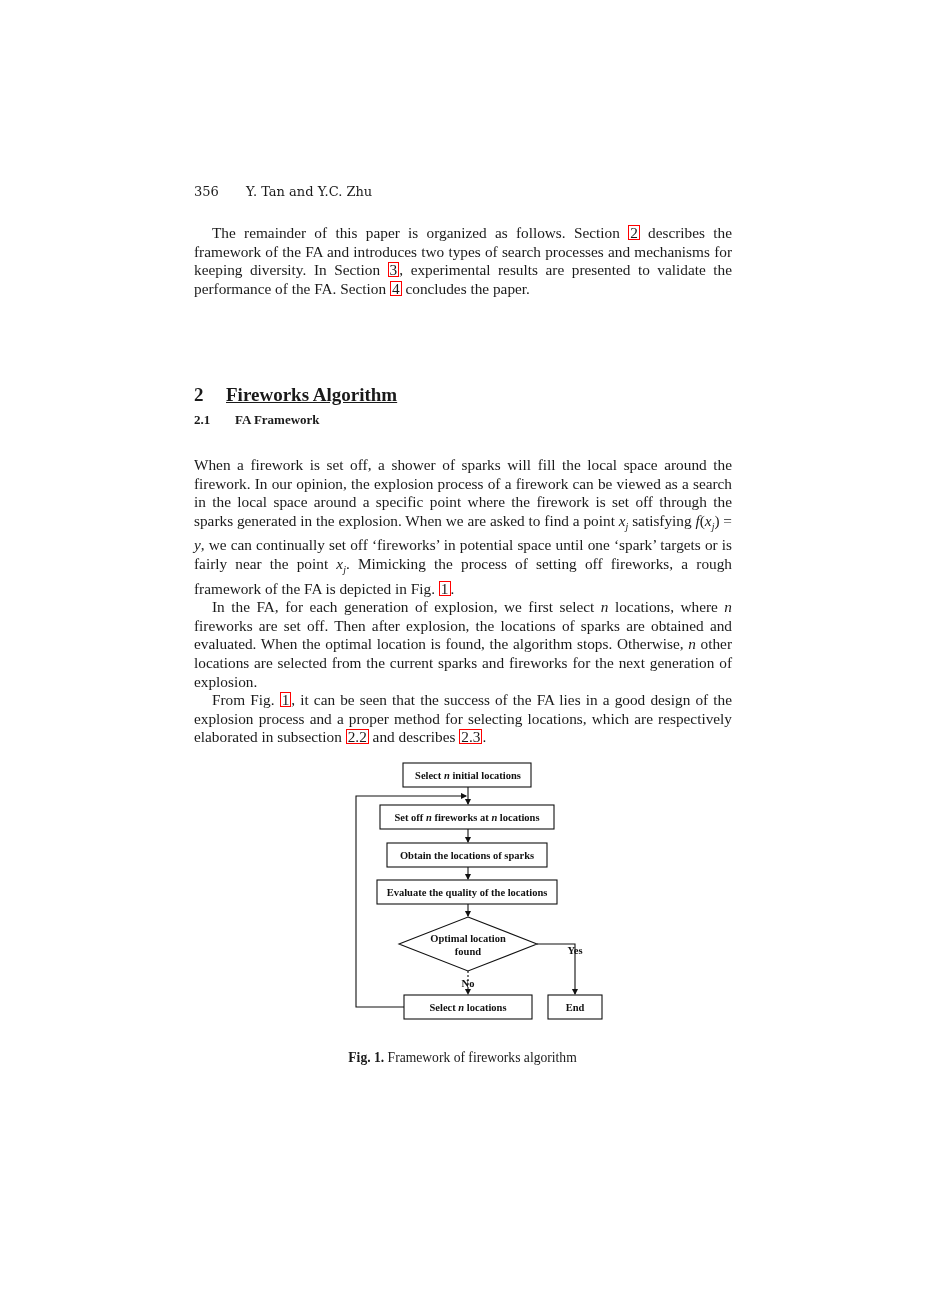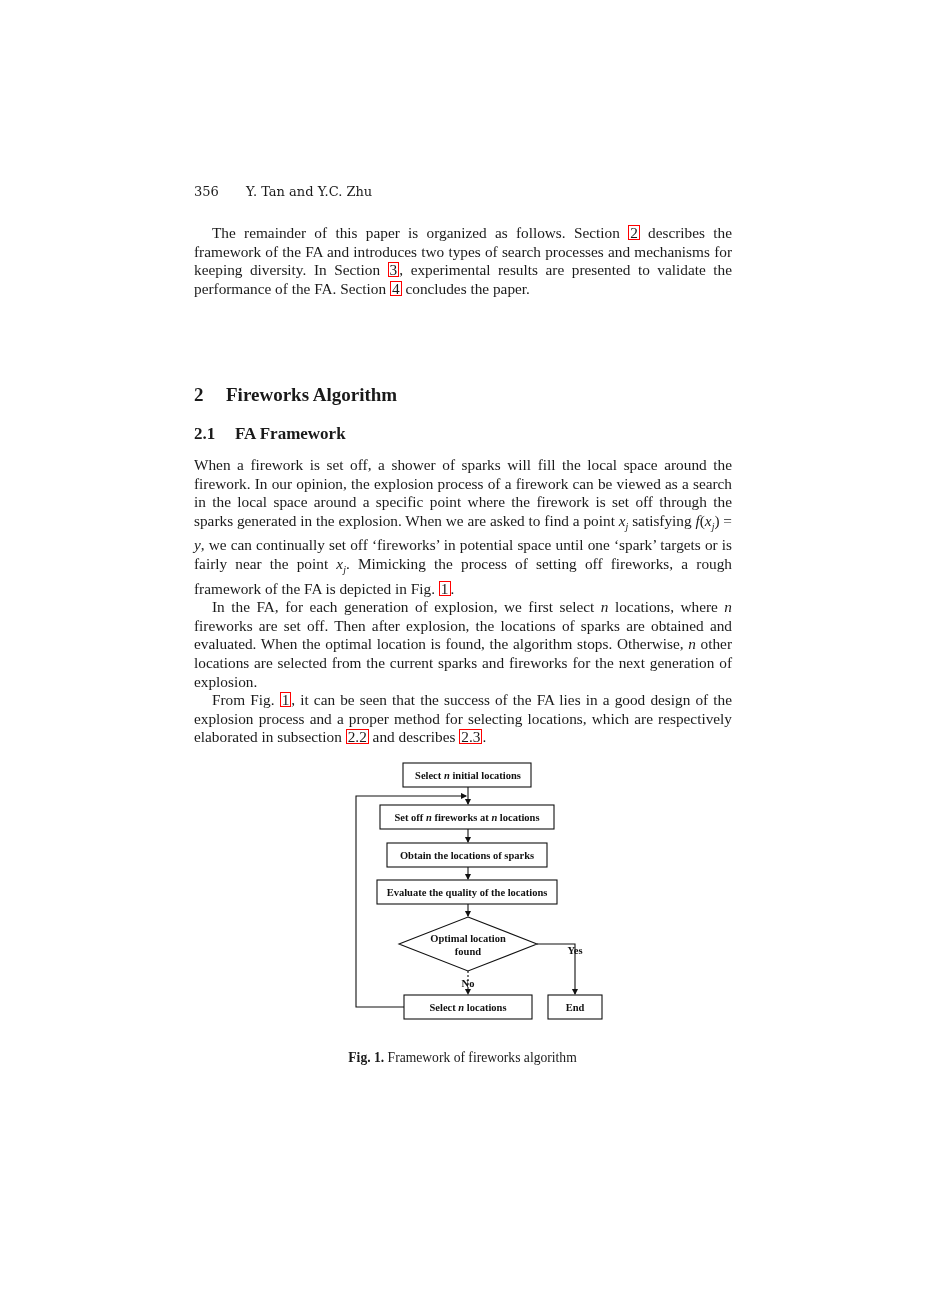--- a/index.html
+++ b/index.html
@@ -6,24 +6,24 @@
   body { width: 925px; height: 1309px; position: relative; overflow: hidden;
          font-family: "DejaVu Serif", "Liberation Serif", serif; color: #1a1a1a; }
   .page { position: absolute; left: 194px; top: 184px; width: 538px; }
   .running-head { font-size: 13px; position: absolute; top: 0; left: 0; white-space: nowrap; }
   .running-head .pn { display: inline-block; width: 52px; }
   .text { font-family: "Liberation Serif", serif; font-size: 15.3px; line-height: 18.6px; text-align: justify; }
   .p { margin: 0; }
   .indent { text-indent: 18px; }
   .body1 { position: absolute; top: 40px; left: 0; width: 538px; }
   .sec-title { position: absolute; top: 200px; left: 0; font-family: "Liberation Serif", serif;
-               font-weight: bold; font-size: 19px; white-space: nowrap; }
+               font-weight: bold; font-size: 19px; white-space: nowrap; text-decoration: underline; }
   .sec-title .num { display: inline-block; width: 32px; }
-  .subsec-title { position: absolute; top: 240px; left: 0; font-family: "Liberation Serif", serif;
-                  font-weight: bold; font-size: 17px; white-space: nowrap; }
+  .subsec-title { position: absolute; top: 228px; left: 0; font-family: "Liberation Serif", serif;
+                  font-weight: bold; font-size: 13px; white-space: nowrap; }
   .subsec-title .num { display: inline-block; width: 41px; }
   .body2 { position: absolute; top: 272px; left: 0; width: 538px; }
   .ref { border: 1px solid #ff0000; padding: 0 1px; line-height: 13px; display: inline-block; text-indent: 0; }
   .ref.cite { border-color: #00ff00; }
   .math { font-style: italic; margin-top: 40px; }
   .figure { position: absolute; left: 349px; top: 755px; width: 270px; height: 260px; }
   .fig-caption { position: absolute; top: 1050px; left: 0; width: 925px; text-align: center;
                  font-family: "Liberation Serif", serif; font-size: 13.6px; }
   .fig-caption b { font-weight: bold; }
   svg text { font-family: "Liberation Serif", serif; font-weight: bold; font-size: 10.5px; fill: #111; }

